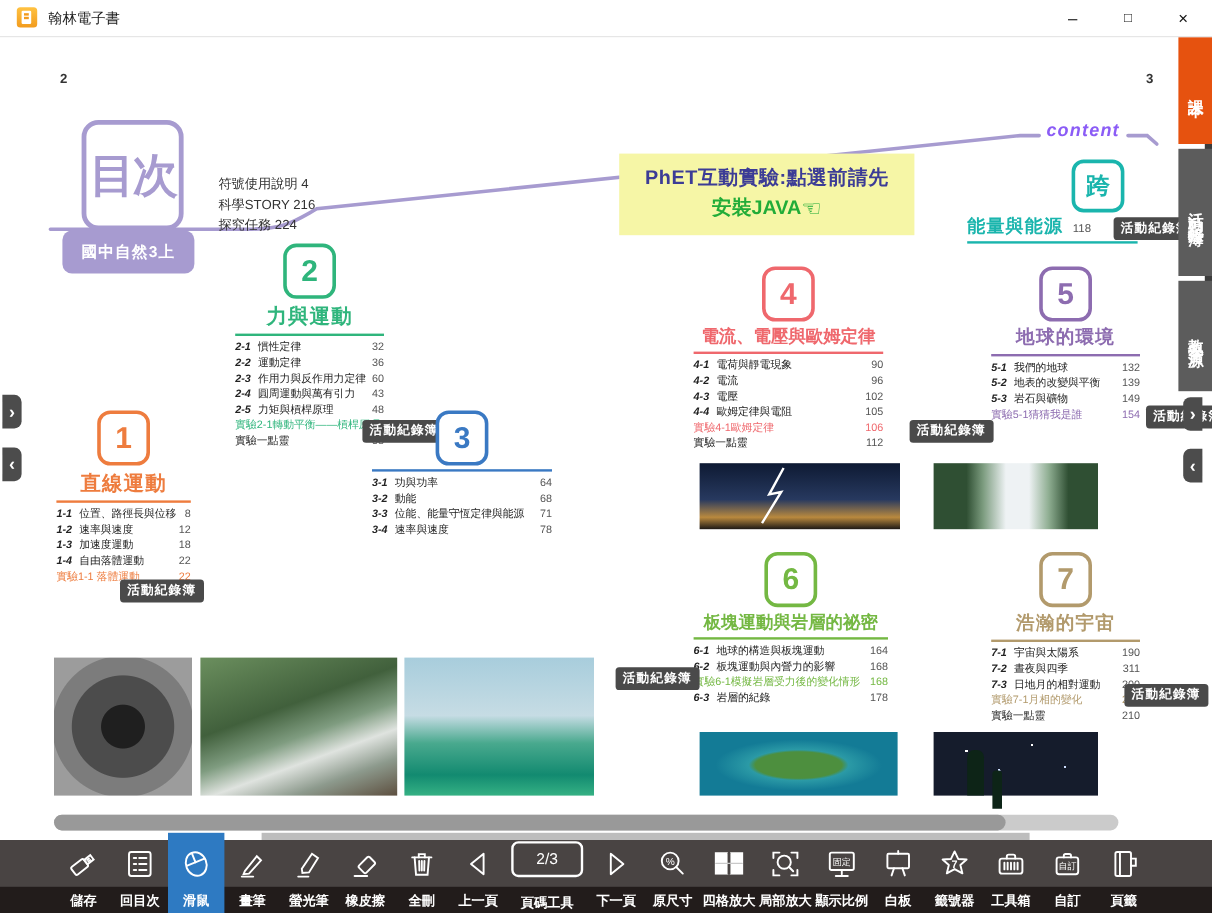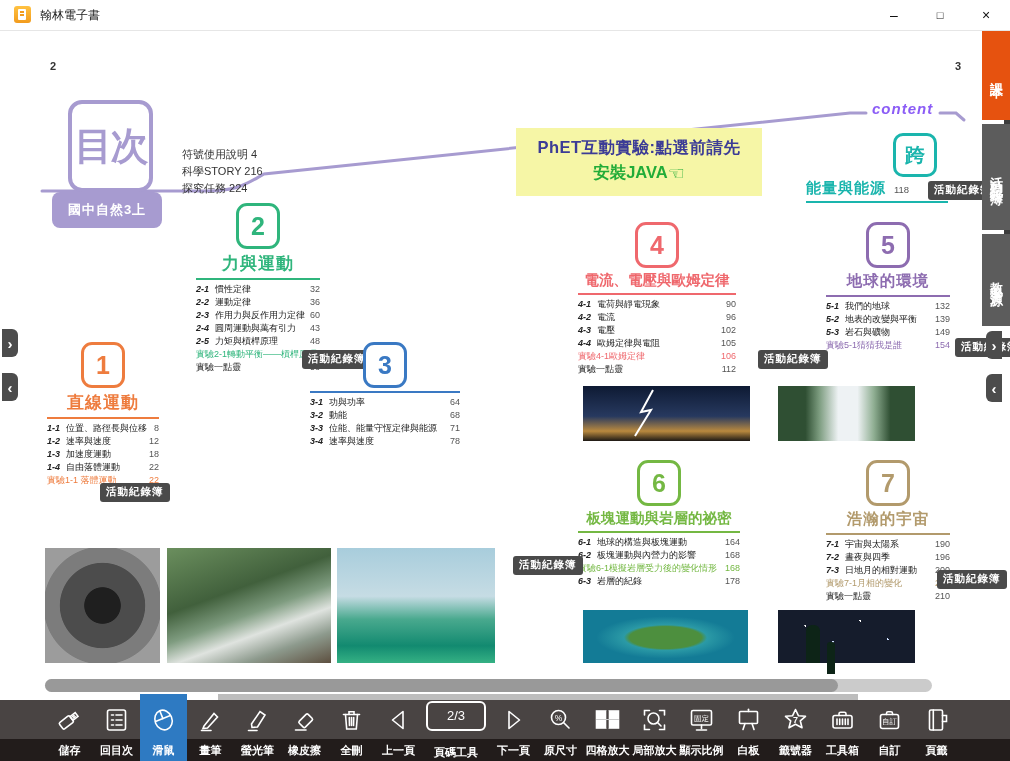--- a/index.html
+++ b/index.html
@@ -370,21 +370,21 @@
   <div class="ch-rule"></div>
   <div class="ch-list">
       <div class="row">
         <span class="code">7-1</span>
         <span class="nm">宇宙與太陽系</span>
         <span class="pg">190</span>
       </div>
       <div class="row">
         <span class="code">7-2</span>
         <span class="nm">晝夜與四季</span>
-        <span class="pg">196</span>
+        <span class="pg">311</span>
       </div>
       <div class="row">
         <span class="code">7-3</span>
         <span class="nm">日地月的相對運動</span>
         <span class="pg">200</span>
       </div>
       <div class="row em">
         <span class="nm">實驗7-1月相的變化</span>
         <span class="pg">201</span>
       </div>

